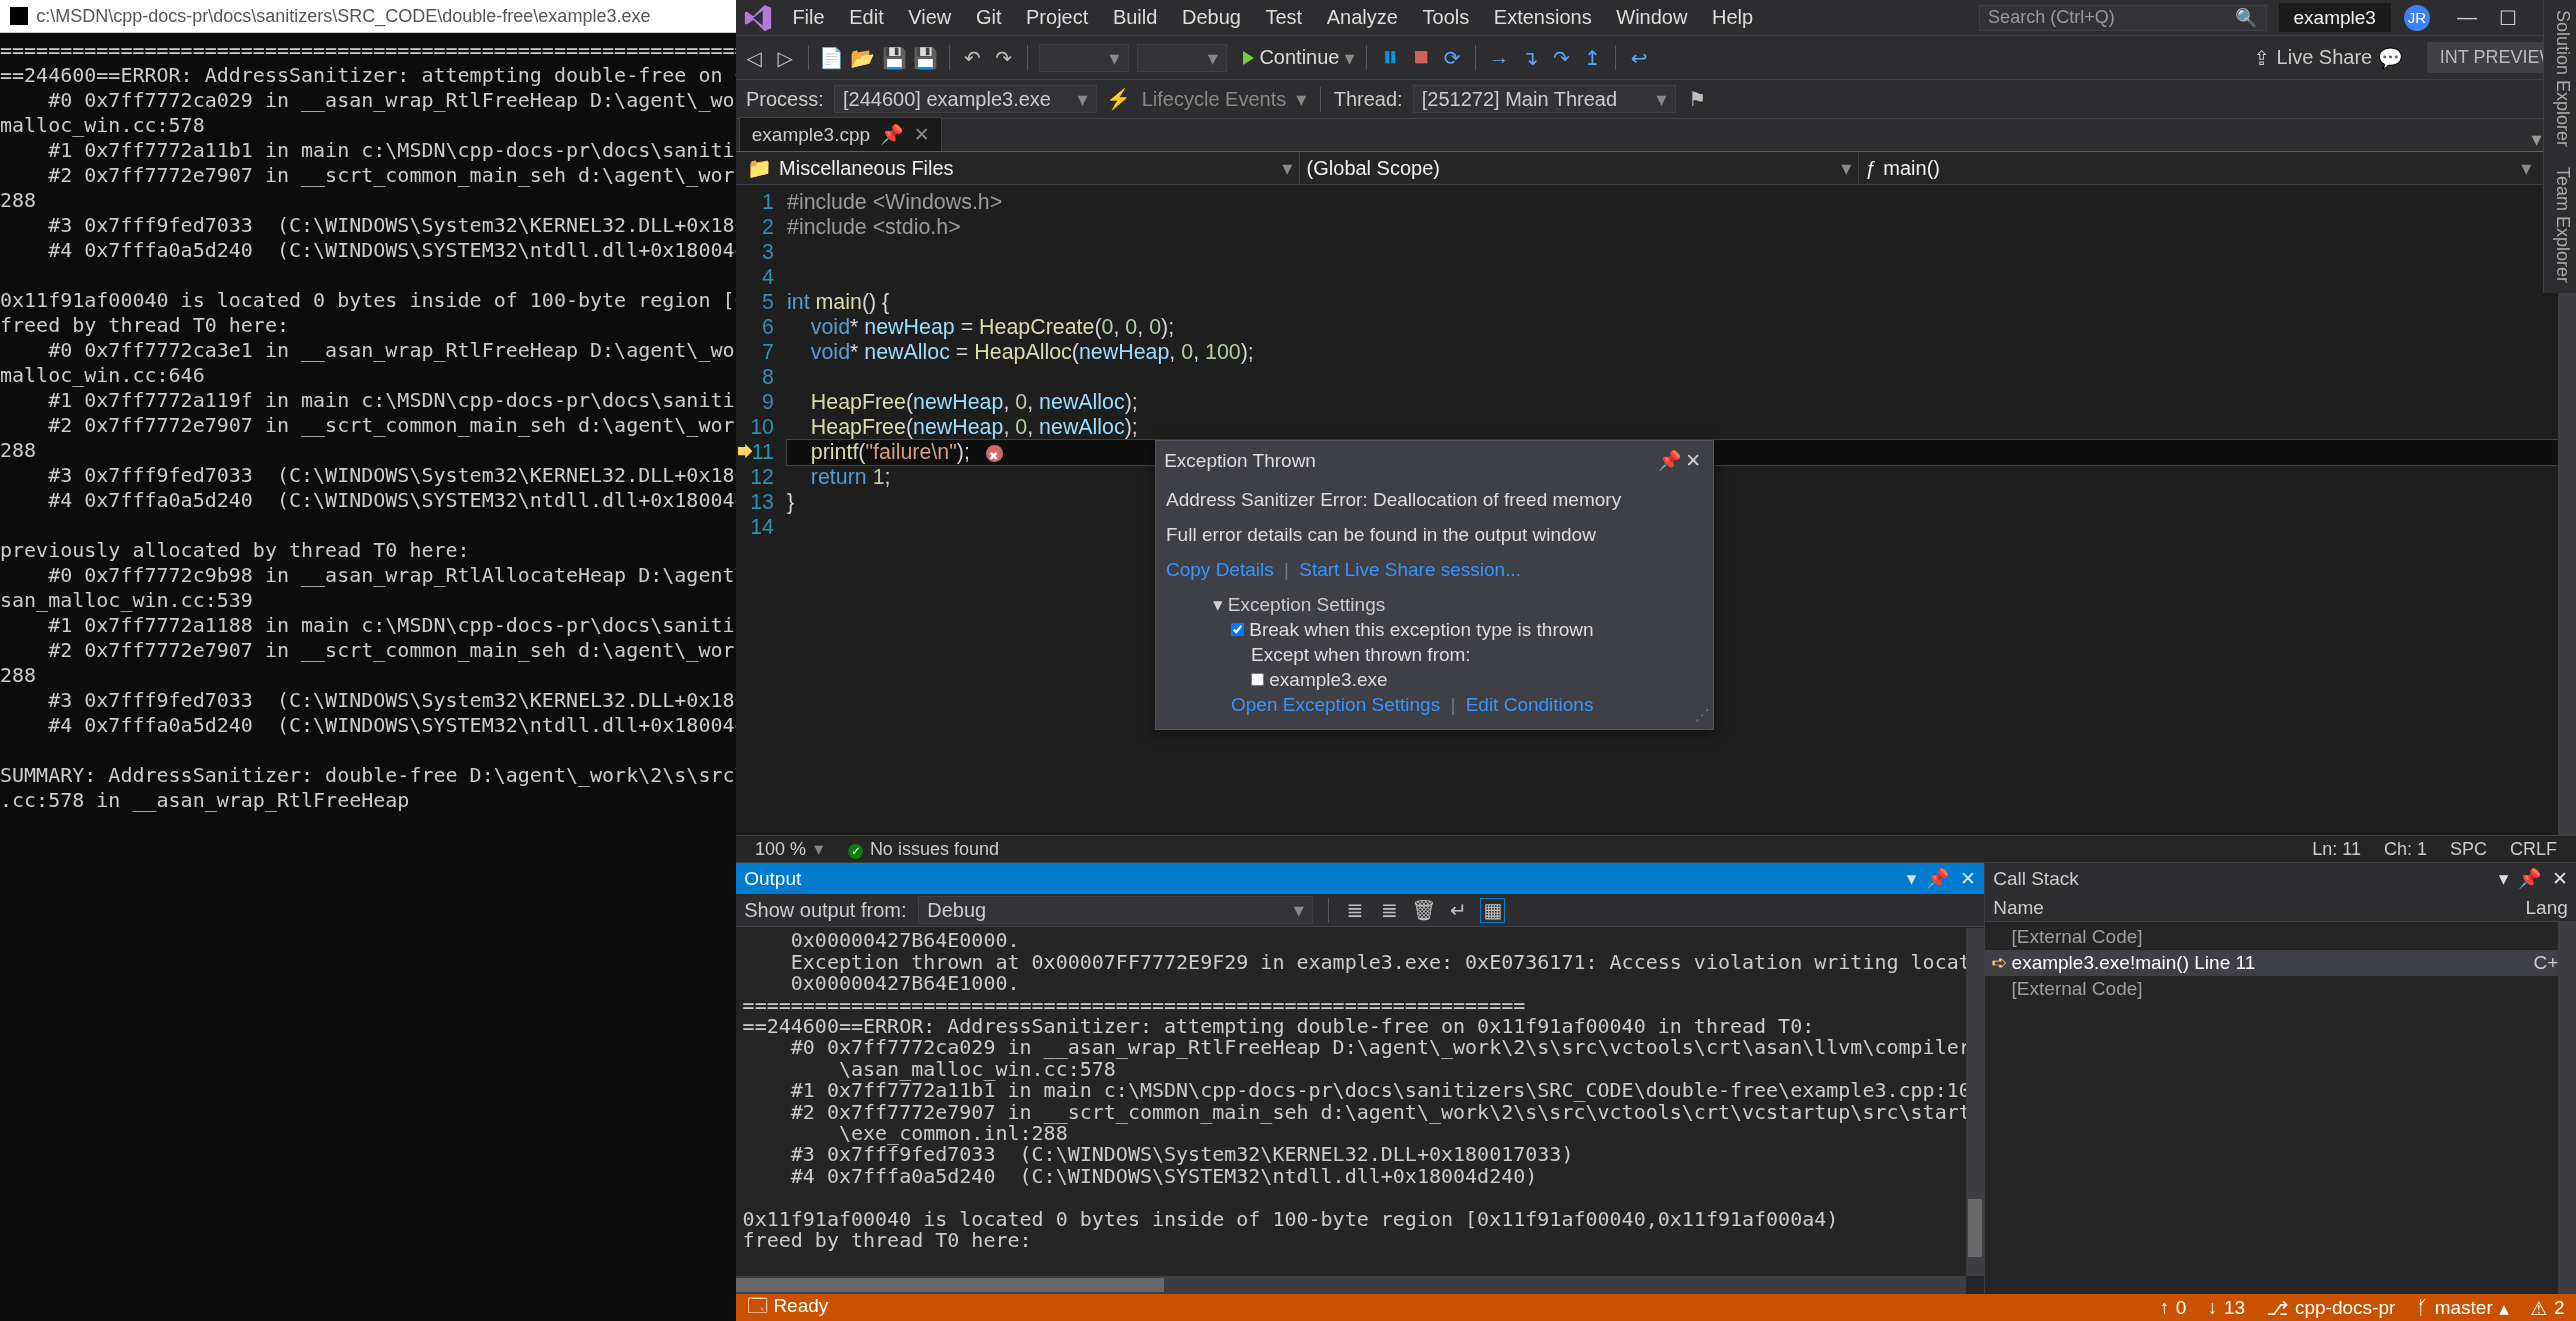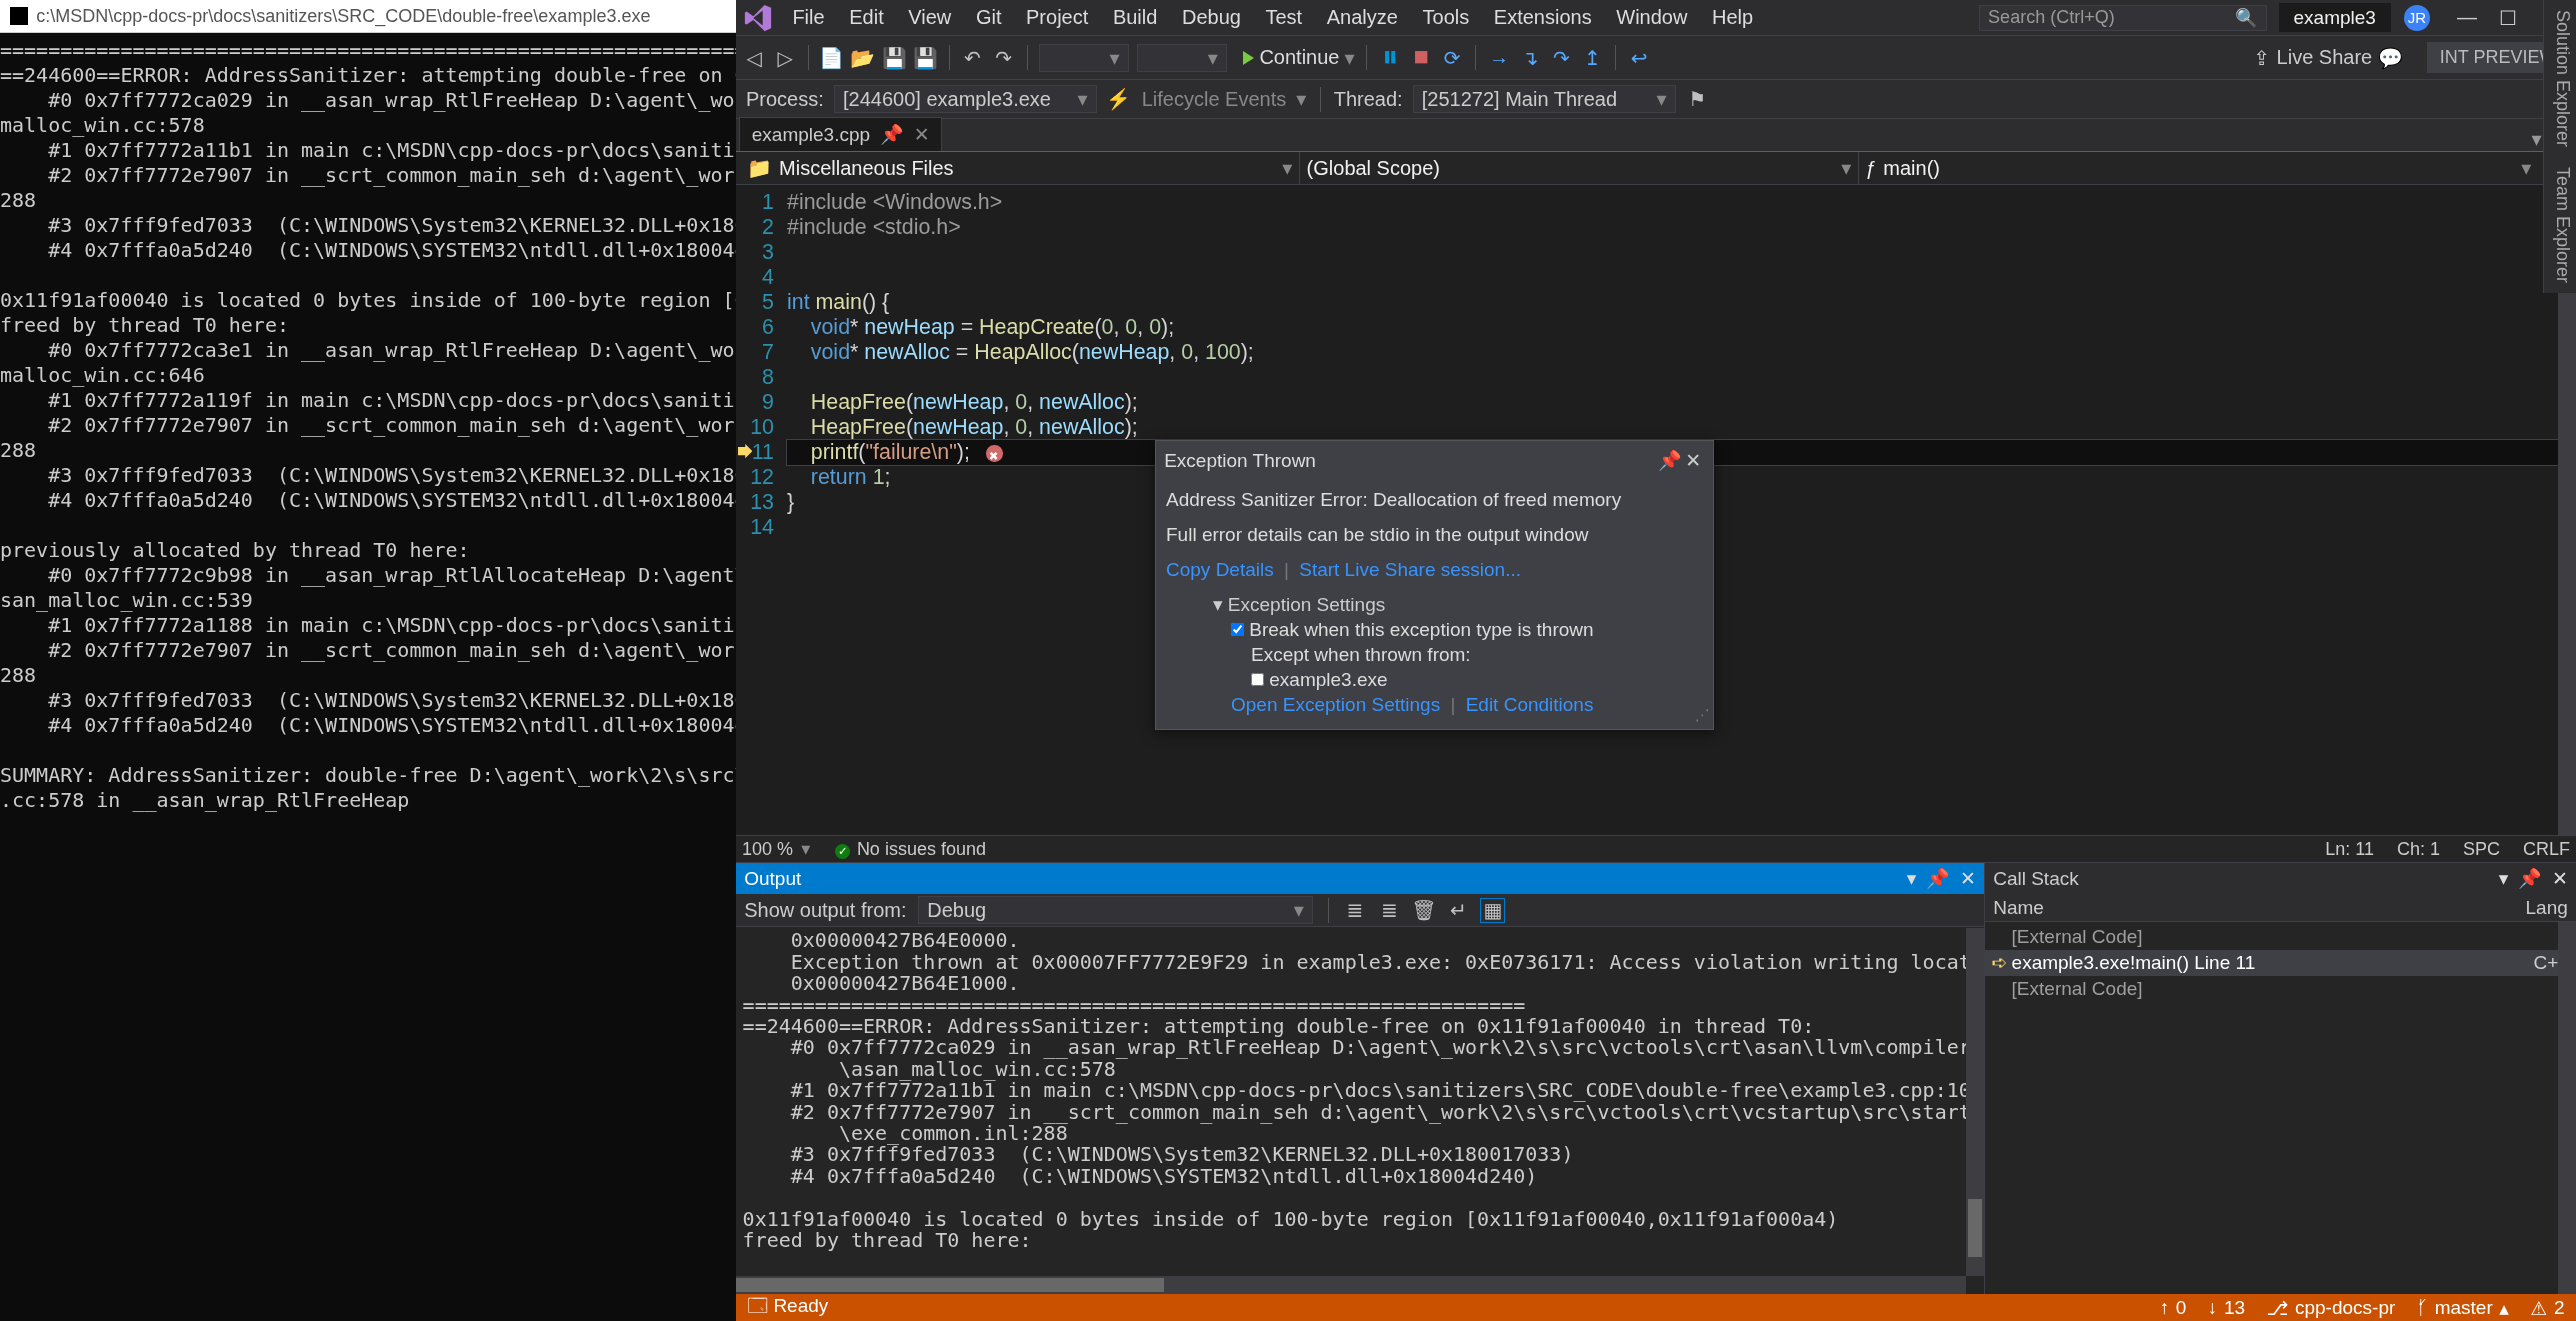--- a/index.html
+++ b/index.html
@@ -87,21 +87,21 @@
 .popup-body { padding:8.2px 10px 11.5px 10px; }
 .popup-body p { margin-bottom:10px; line-height:25px; }
 .popup .link { color:#3794ff; }
 .popup .linksep { color:#777; margin:0 5px; }
 .popup .settings { margin-top:5px;margin-left:47px; }
 .popup .settings .hdr { color:#ccc; }
 .popup .settings .row { padding-left:18px; line-height:25px; }
 .popup .grip { position:absolute; right:3.3px; bottom:1.6px; color:#777; font-size:15px; }
 
 
-.edstat { height:27px; background:#007acc22; border-top:0.8px solid #3f3f46; display:flex; align-items:center; padding:0 6px; font-size:18px; color:#ccc; background:#252526; }
+.edstat { height:27px; background:#007acc22; border-top:0.8px solid #3f3f46; display:flex; align-items:center; padding:0 19px; font-size:18px; color:#ccc; background:#252526; }
 .edstat .ok { width:15px; height:15px; border-radius:50%; background:#107c10; display:inline-block; margin-right:6.6px; color:#fff; font-size:11.5px; text-align:center; line-height:15px; }
 .edstat .right { margin-left:auto; display:flex; gap:23px; }
 
 
 .bottom { height:432px; display:flex; border-top:0.8px solid #3f3f46; }
 .output { flex:1; display:flex; flex-direction:column; background:#252526; min-width:0; }
 .callstack { width:592px; display:flex; flex-direction:column; background:#252526; border-left:0.8px solid #3f3f46; }
 .twtitle { height:31px; display:flex; align-items:center; padding:0 8.2px; font-size:19px; }
 .twtitle .caps { margin-left:auto; display:flex; gap:10px; color:#ddd; }
 .output .twtitle { background:#007acc; color:#fff; }
@@ -341,21 +341,21 @@
           </div>
 
           <div class="popup">
             <div class="popup-head">
               <span class="title">Exception Thrown</span>
               <span class="btn">📌</span>
               <span class="btn">✕</span>
             </div>
             <div class="popup-body">
               <p>Address Sanitizer Error: Deallocation of freed memory</p>
-              <p>Full error details can be stdio in the output window</p>
+              <p>Full error details can be found in the output window</p>
               <p>
                 <span class="link">Copy Details</span>
                 <span class="linksep">|</span>
                 <span class="link">Start Live Share session...</span>
               </p>
               <div class="settings">
                 <div class="hdr"><span>▾</span> <span>Exception Settings</span></div>
                 <div class="row"><input type="checkbox" checked="" style=""> <span>Break when this exception type is thrown</span></div>
                 <div class="row" style="padding-left:38px">Except when thrown from:</div>
                 <div class="row" style="padding-left:38px"><input type="checkbox" style=""> <span>example3.exe</span></div>

